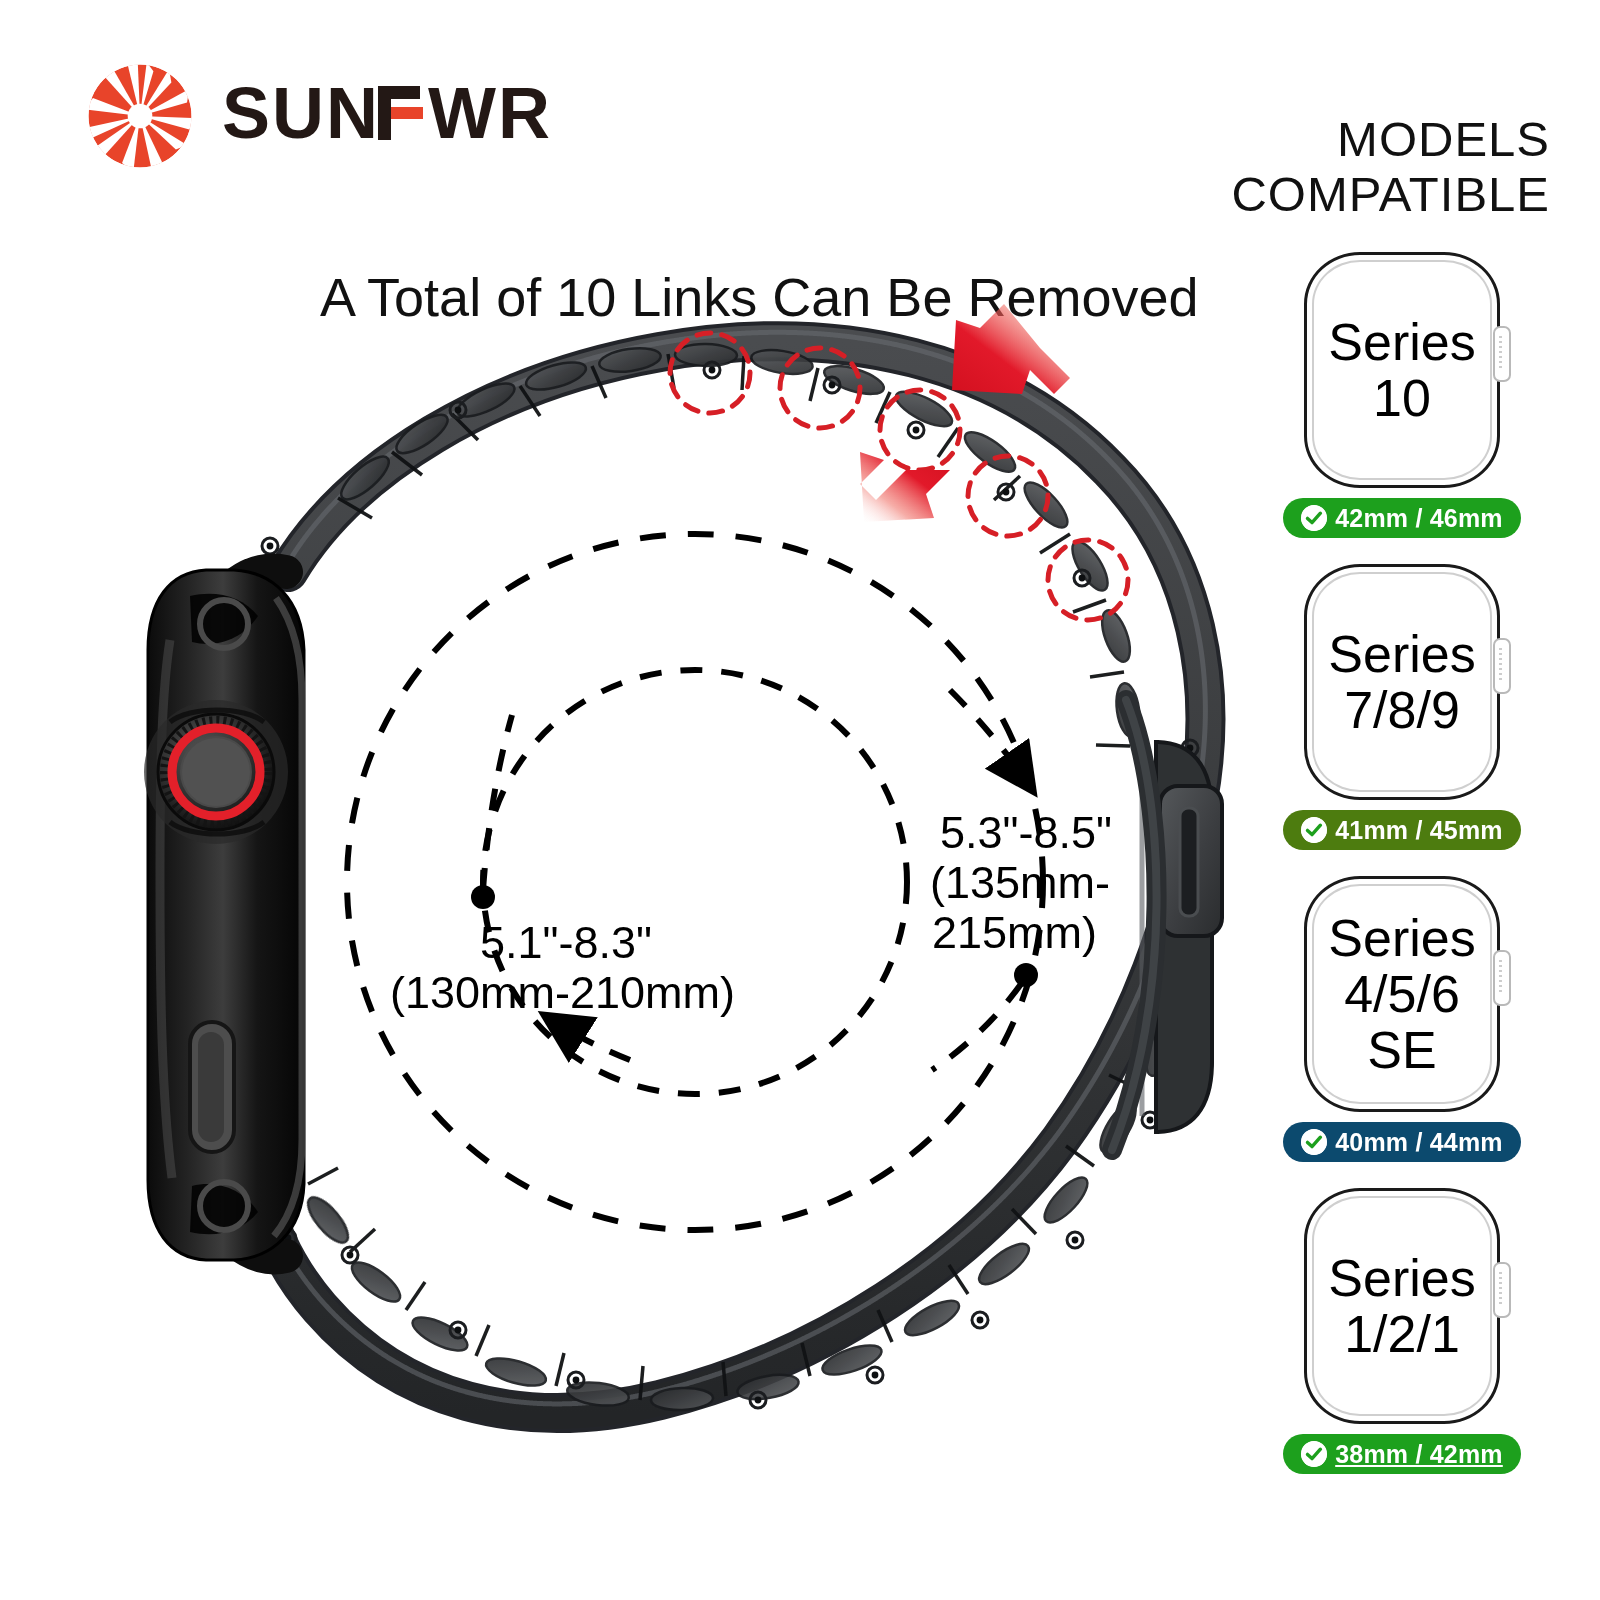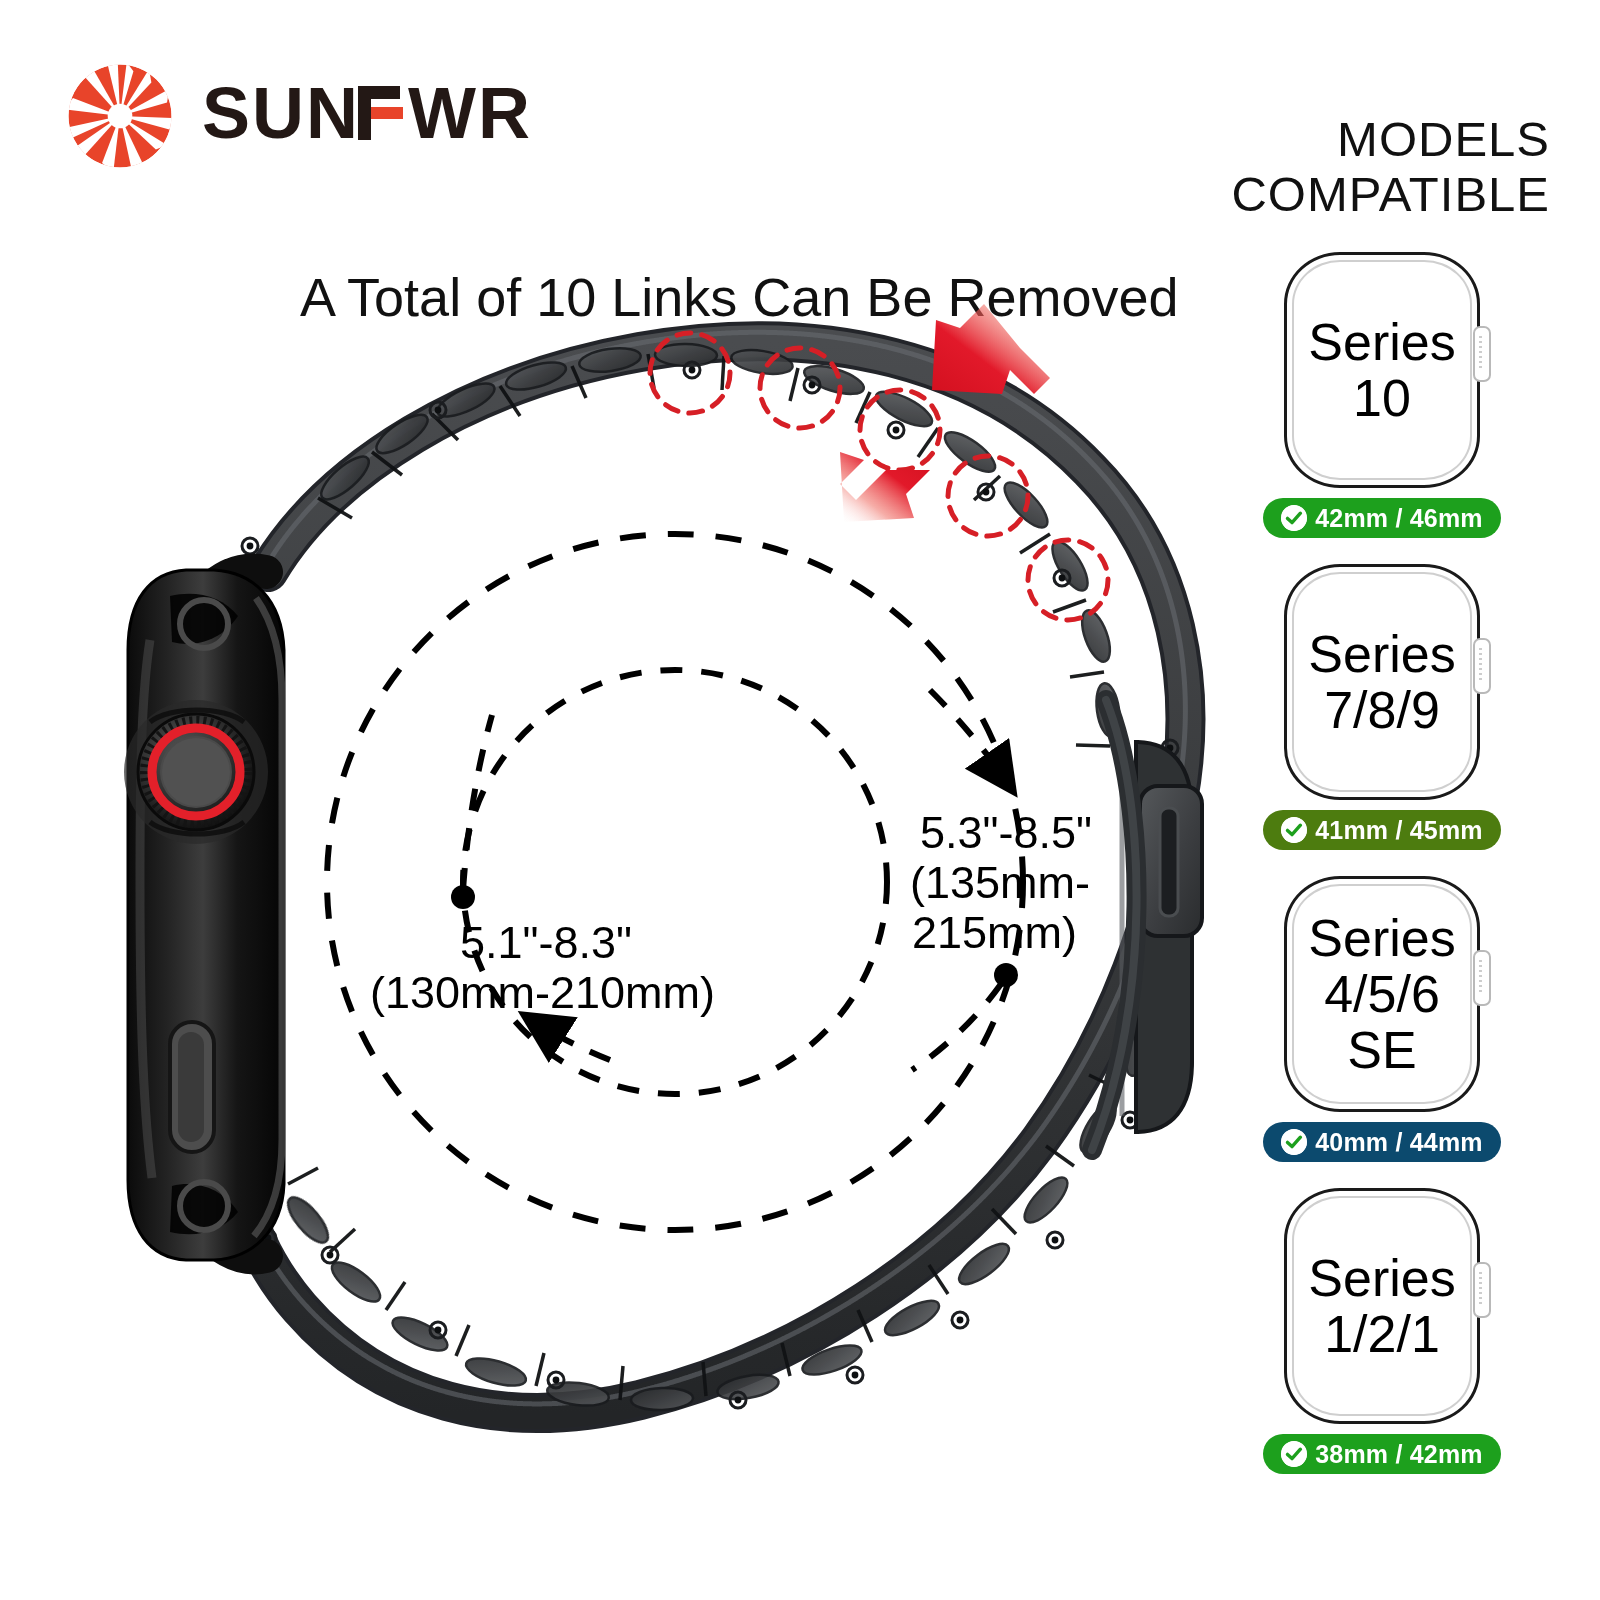--- a/index.html
+++ b/index.html
@@ -1,20 +1,20 @@
 <!DOCTYPE html>
 <html><head>
 <meta charset="utf-8">
 <style>
   html,body{margin:0;padding:0;}
   body{
     width:1600px;height:1600px;background:#ffffff;position:relative;overflow:hidden;
     font-family:"Liberation Sans","DejaVu Sans",sans-serif;color:#111;
   }
-  .stage{position:absolute;inset:0;}
+  .stage{position:absolute;inset:0;margin-left:20px;}
 
   
   #brand{position:absolute;left:64px;top:60px;display:flex;align-items:center;gap:26px;}
   #brand .mark{width:112px;height:112px;display:block;}
   #brand .word{font-size:76px;font-weight:700;letter-spacing:2px;line-height:1;}
 
   
   #compat-header{
     position:absolute;right:50px;top:112px;width:560px;text-align:right;
     font-size:49px;line-height:1.12;letter-spacing:1px;color:#111;font-weight:400;
@@ -184,21 +184,21 @@
         <div class="watch-outer"></div>
         <div class="watch-inner"></div>
         <div class="watch-nub">
             <i></i>
           </div>
         <div class="watch-label">
           <div>Series</div>
           <div>1/2/1</div>
         </div>
       </div>
-      <div class="badge" style="background: rgb(29, 160, 29);">
+      <div class="badge" style="background: rgb(29, 160, 29); text-decoration: underline;">
         <svg class="check" viewBox="0 0 26 26">
           <circle cx="13" cy="13" r="13" fill="#fff"></circle>
           <path d="M6.5 13.4 L11 17.6 L19.4 8.2" fill="none" stroke="#1DA01D" stroke-width="3.4" stroke-linecap="round" stroke-linejoin="round"></path>
         </svg>
         <span>38mm / 42mm</span>
       </div>
     </div>
 
   </div>
 

